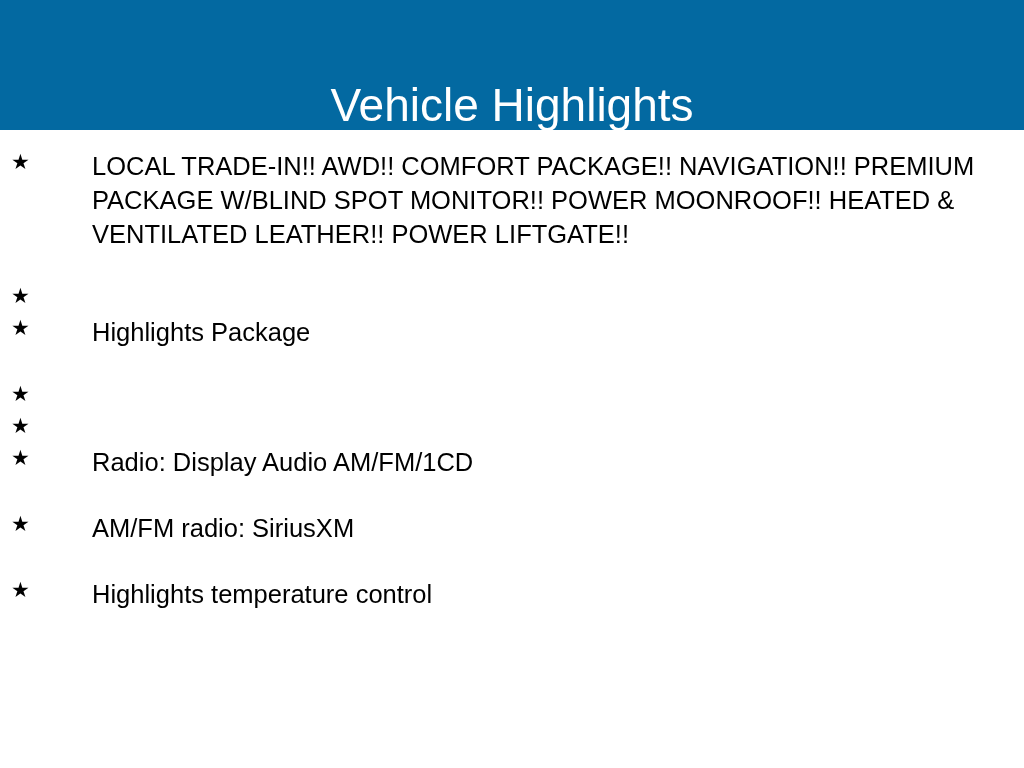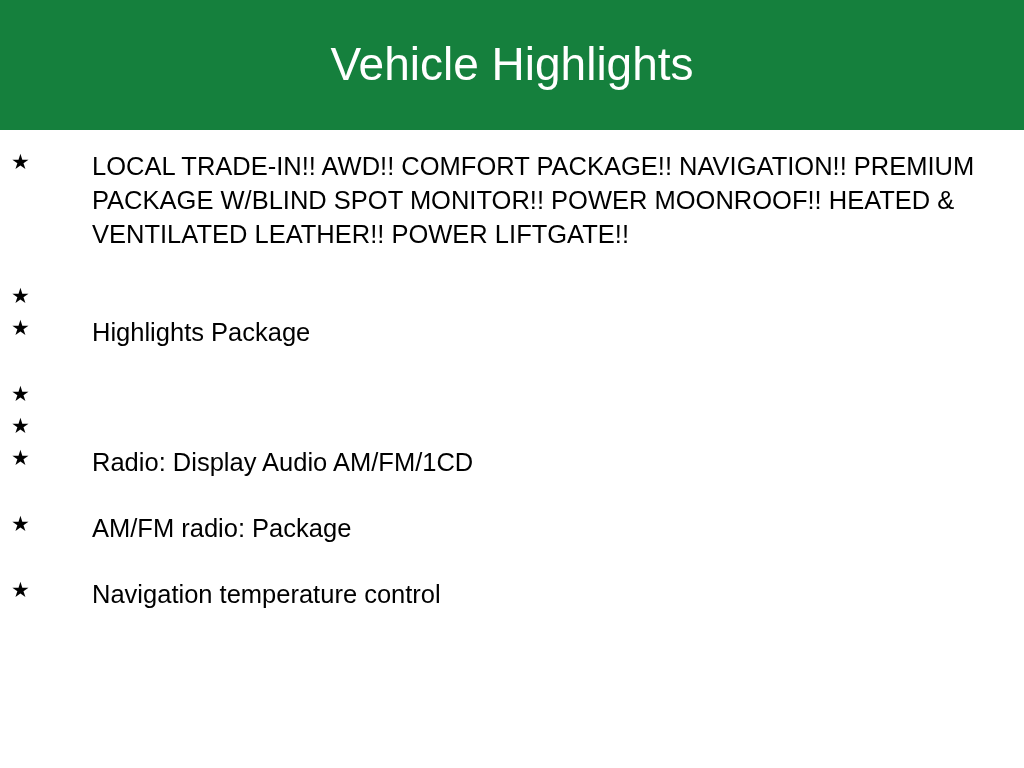--- a/index.html
+++ b/index.html
@@ -22,23 +22,23 @@
     overflow: hidden;
   }
 
   
   .header-band {
     position: absolute;
     left: 0;
     top: 0;
     width: 1024px;
     height: 130px;
-    background: #15803d;
+    background: #0369a1;
     display: flex;
-    align-items: center;
+    align-items: flex-end;
     justify-content: center;
     box-sizing: border-box;
   }
   .header-title {
     color: #ffffff;
     font-family: "Liberation Sans", sans-serif;
     font-size: 46px;
     font-weight: 400;
     line-height: 1;
     letter-spacing: 0px;
@@ -137,22 +137,22 @@
       <span class="bullet-star">★</span>
     </li>
 
     <li class="highlight-item spaced">
       <span class="bullet-star">★</span>
       <span class="highlight-text">Radio: Display Audio AM/FM/1CD</span>
     </li>
 
     <li class="highlight-item spaced">
       <span class="bullet-star">★</span>
-      <span class="highlight-text">AM/FM radio: Package</span>
+      <span class="highlight-text">AM/FM radio: SiriusXM</span>
     </li>
 
     <li class="highlight-item spaced">
       <span class="bullet-star">★</span>
-      <span class="highlight-text">Navigation temperature control</span>
+      <span class="highlight-text">Highlights temperature control</span>
     </li>
 
   </ul>
 </div>
 
 </body></html>

